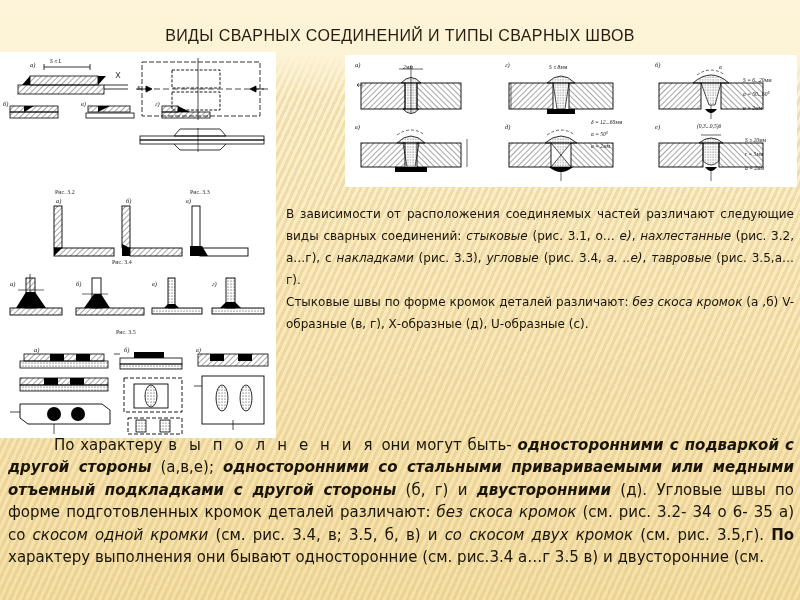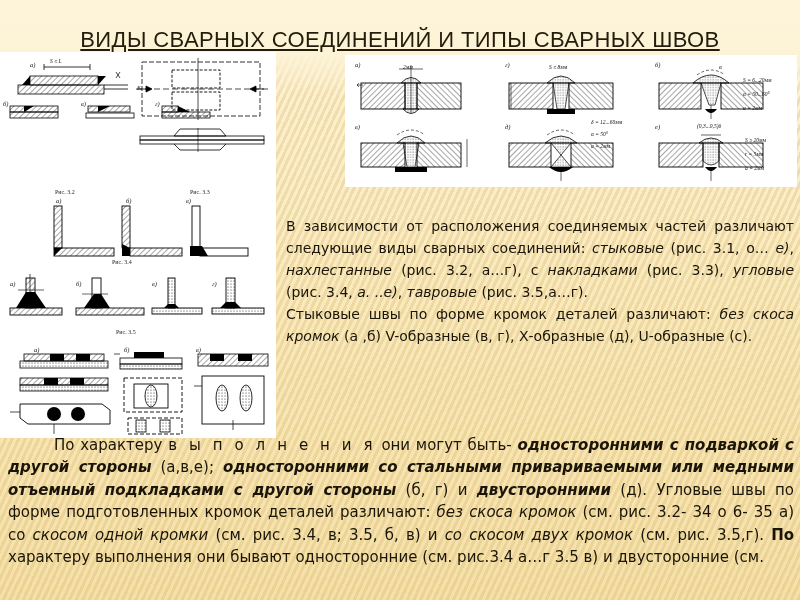--- a/index.html
+++ b/index.html
@@ -26,24 +26,23 @@
     position:absolute;left:0;top:0;width:800px;height:96px;
     background:linear-gradient(to bottom,#fdf4da 0%,#fdf3d6 55%,rgba(253,243,214,0) 100%);
     pointer-events:none;
   }
 
   
   #title{
     position:absolute;left:0;top:27px;width:800px;
     text-align:center;
     font-family:"Liberation Sans", sans-serif;
-    font-size:22px;letter-spacing:.4px;
+    font-size:16px;letter-spacing:.4px;
     color:#241c0c;
     white-space:nowrap;
-    text-decoration:underline;
   }
 
   
   .panel{position:absolute;background:#ffffff;overflow:hidden;}
   #panel-left    {left:0px;  top:52px;  width:276px; height:386px;}
   #panel-topright{left:345px;top:55px;  width:452px; height:132px;}
 
   .fig{position:absolute;}
   .fig svg{display:block;}
   .cap{
@@ -59,25 +58,24 @@
   .dim{
     position:absolute;
     font-family:"Liberation Serif", serif;
     font-size:5.5px;font-style:italic;color:#111;white-space:nowrap;
   }
 
   
   #copy-right{
     position:absolute;left:286px;top:203px;width:508px;
     font-family:"DejaVu Sans", sans-serif;
-    font-size:14px;line-height:22.1px;
+    font-size:12px;line-height:22.1px;
     color:#1a1508;
     text-align:justify;
     text-justify:inter-word;
-    margin-top:12px;
   }
   #copy-bottom{
     position:absolute;left:8px;top:434px;width:786px;
     font-family:"DejaVu Sans", sans-serif;
     font-size:15px;line-height:22.4px;
     color:#1a1508;
     text-align:justify;
     text-justify:inter-word;
   }
   #copy-bottom .lead{display:inline-block;width:46px;}

